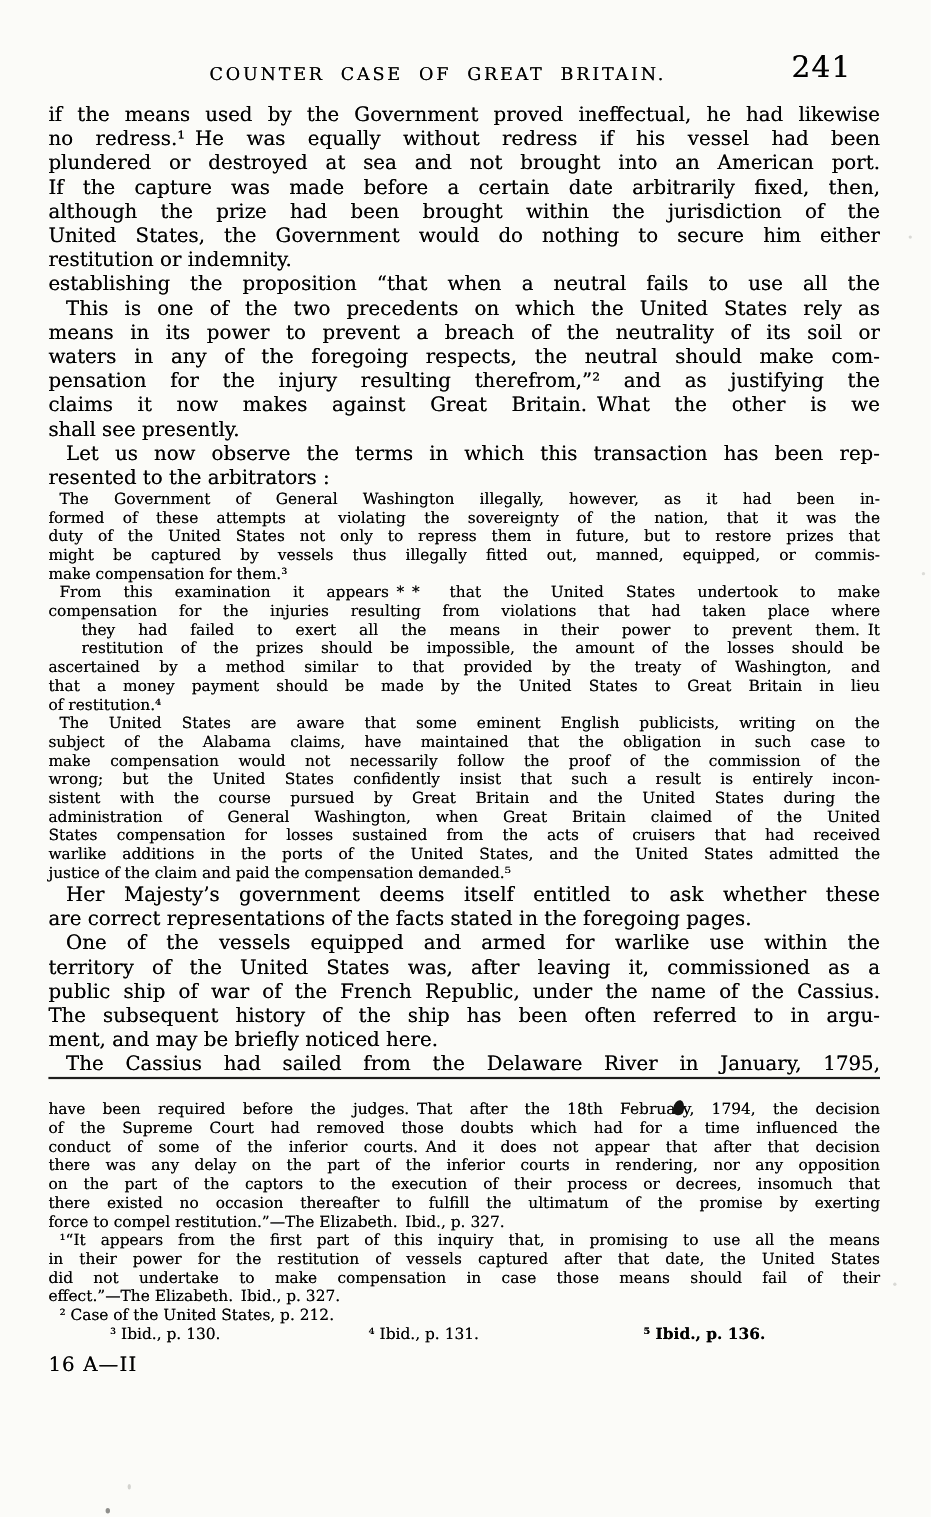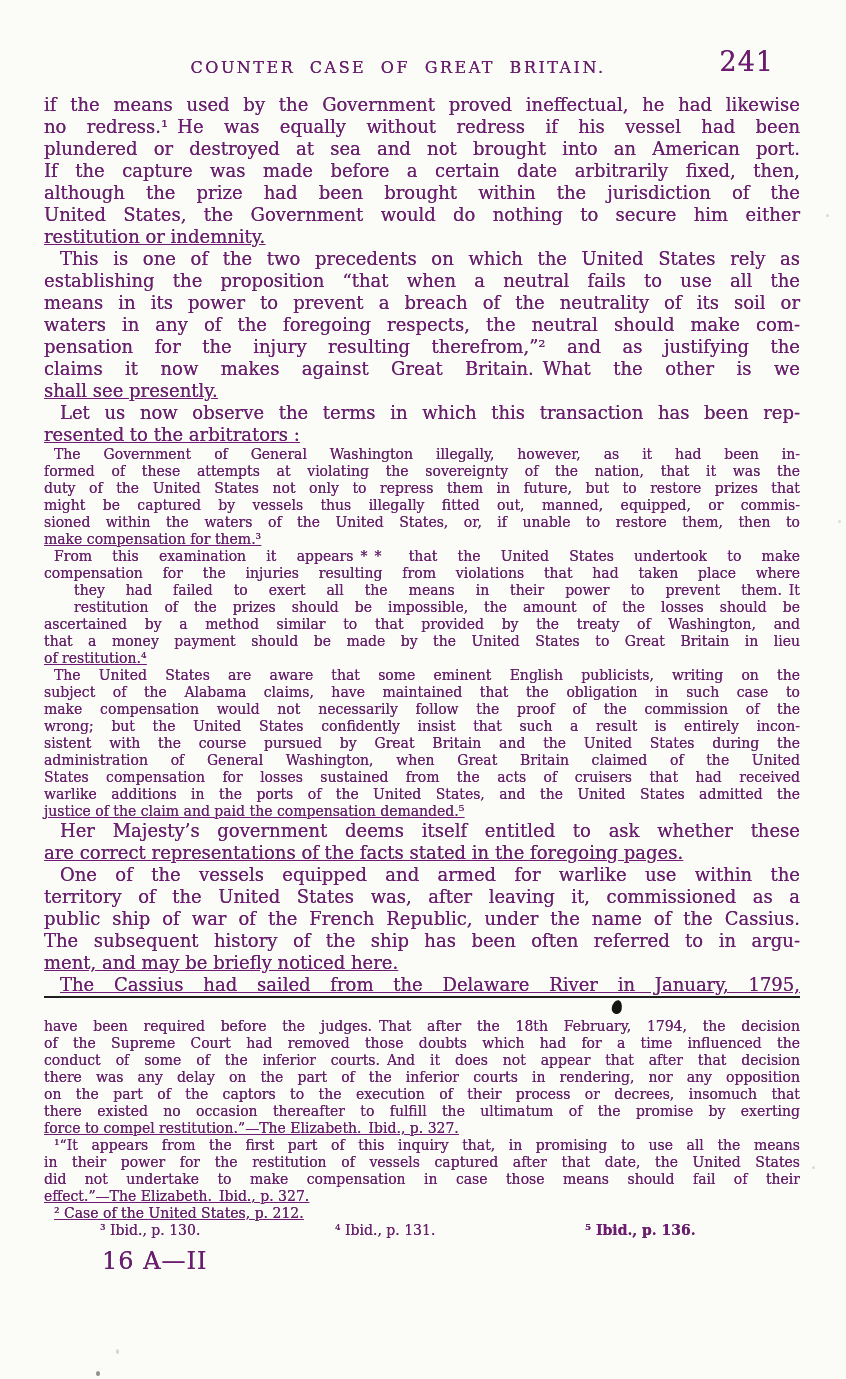--- a/index.html
+++ b/index.html
@@ -1,44 +1,44 @@
 <!DOCTYPE html>
 <html><head>
 <meta charset="utf-8">
 <style>
   html,body{margin:0;padding:0;}
   body{width:846px;background:#ffffff;font-family:"DejaVu Serif", serif;}
-  .page{position:relative;width:846px;height:1379px;background:#fbfbf8;overflow:hidden;color:#701a75;}
+  .page{position:relative;width:846px;height:1379px;background:#fbfbf8;overflow:hidden;color:#000000;}
   .column{position:absolute;left:44px;top:53px;width:756px;}
   
   .running-head{position:relative;height:30px;margin-bottom:11px;}
   .head-title{position:absolute;left:50%;top:5px;transform:translateX(-50%) translateX(-24px);
     font-size:16px;letter-spacing:2.5px;word-spacing:7px;white-space:nowrap;
     text-shadow:0 0 .5px rgba(25,25,25,.85);}
   .page-number{position:absolute;right:26px;top:-7px;font-size:27px;letter-spacing:1px;
     text-shadow:0 0 .5px rgba(25,25,25,.85);}
   
   .para{margin:0;}
   .line{text-align:justify;text-align-last:justify;white-space:normal;
     text-shadow:0 0 .5px rgba(25,25,25,.8);}
   #main-top .line,#main-bottom .line{font-size:18px;line-height:22px;}
   #extract-block .line,#footnotes-block .line{font-size:14px;line-height:17px;}
   .line.indent{text-indent:16px;}
   #extract-block .line.indent,#footnotes-block .line.indent{text-indent:10px;}
-  .line.last{text-align-last:left;text-decoration:underline;}
+  .line.last{text-align-last:left;}
   .line.deep{padding-left:30px;}
   .line.fj{text-align-last:justify !important;}
   
   .rule{border:none;border-top:2px solid #1f1f1d;margin:0;height:0;}
   #footnotes-block{margin-top:20px;}
   
   .ref-row{position:relative;height:17px;font-size:14px;}
   .ref-row span{position:absolute;top:0;text-shadow:0 0 .5px rgba(25,25,25,.8);}
   .ref-1{left:8px;margin-left:48px;} .ref-2{left:291px;} .ref-3{left:541px;font-weight:bold;}
-  .signature{margin-top:8px;margin-left:58px;font-size:24px;letter-spacing:1px;
+  .signature{margin-top:8px;font-size:18px;letter-spacing:1px;
     text-shadow:0 0 .5px rgba(25,25,25,.85);}
   
   .ink-blob{position:absolute;left:612px;top:1000px;width:10px;height:14px;background:#141412;
     border-radius:55% 45% 50% 50%/62% 62% 38% 38%;transform:rotate(10deg);}
   .speck{position:absolute;border-radius:50%;}
   .speck-a{left:96px;top:1371px;width:4px;height:5px;background:#8f8f8c;}
   .speck-b{left:116px;top:1349px;width:3px;height:5px;background:#d3d3cf;}
   .speck-c{left:826px;top:214px;width:3px;height:3px;background:#d9d9d5;}
   .speck-d{left:838px;top:520px;width:3px;height:3px;background:#dcdcd8;}
   .speck-e{left:812px;top:1166px;width:3px;height:3px;background:#d9d9d5;}
@@ -58,41 +58,40 @@
         <div class="para">
           <div class="line">if the means used by the Government proved ineffectual, he had likewise</div>
           <div class="line">no redress.¹ He was equally without redress if his vessel had been</div>
           <div class="line">plundered or destroyed at sea and not brought into an American port.</div>
           <div class="line">If the capture was made before a certain date arbitrarily fixed, then,</div>
           <div class="line">although the prize had been brought within the jurisdiction of the</div>
           <div class="line">United States, the Government would do nothing to secure him either</div>
           <div class="line last">restitution or indemnity.</div>
         </div>
         <div class="para">
+          <div class="line">establishing the proposition “that when a neutral fails to use all the</div>
           <div class="line indent">This is one of the two precedents on which the United States rely as</div>
-          <div class="line">establishing the proposition “that when a neutral fails to use all the</div>
           <div class="line">means in its power to prevent a breach of the neutrality of its soil or</div>
           <div class="line">waters in any of the foregoing respects, the neutral should make com-</div>
           <div class="line">pensation for the injury resulting therefrom,”² and as justifying the</div>
           <div class="line">claims it now makes against Great Britain. What the other is we</div>
           <div class="line last">shall see presently.</div>
         </div>
         <div class="para">
           <div class="line indent">Let us now observe the terms in which this transaction has been rep-</div>
           <div class="line last">resented to the arbitrators :</div>
         </div>
       </div>
 
     <div id="extract-block">
         <div class="para">
           <div class="line indent">The Government of General Washington illegally, however, as it had been in-</div>
           <div class="line">formed of these attempts at violating the sovereignty of the nation, that it was the</div>
           <div class="line">duty of the United States not only to repress them in future, but to restore prizes that</div>
           <div class="line">might be captured by vessels thus illegally fitted out, manned, equipped, or commis-</div>
-          <div class="line">sioned within the waters of the United States, or, if unable to restore them, then to</div>
           <div class="line last">make compensation for them.³</div>
         </div>
         <div class="para">
           <div class="line indent">From this examination it appears * *  that the United States undertook to make</div>
           <div class="line">compensation for the injuries resulting from violations that had taken place where</div>
           <div class="line deep">they had failed to exert all the means in their power to prevent them. It</div>
           <div class="line deep">restitution of the prizes should be impossible, the amount of the losses should be</div>
           <div class="line">ascertained by a method similar to that provided by the treaty of Washington, and</div>
           <div class="line">that a money payment should be made by the United States to Great Britain in lieu</div>
           <div class="line last">of restitution.⁴</div>

